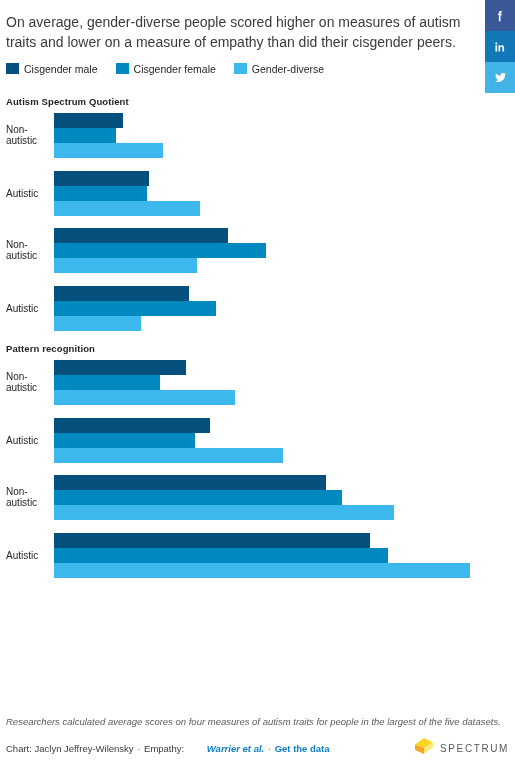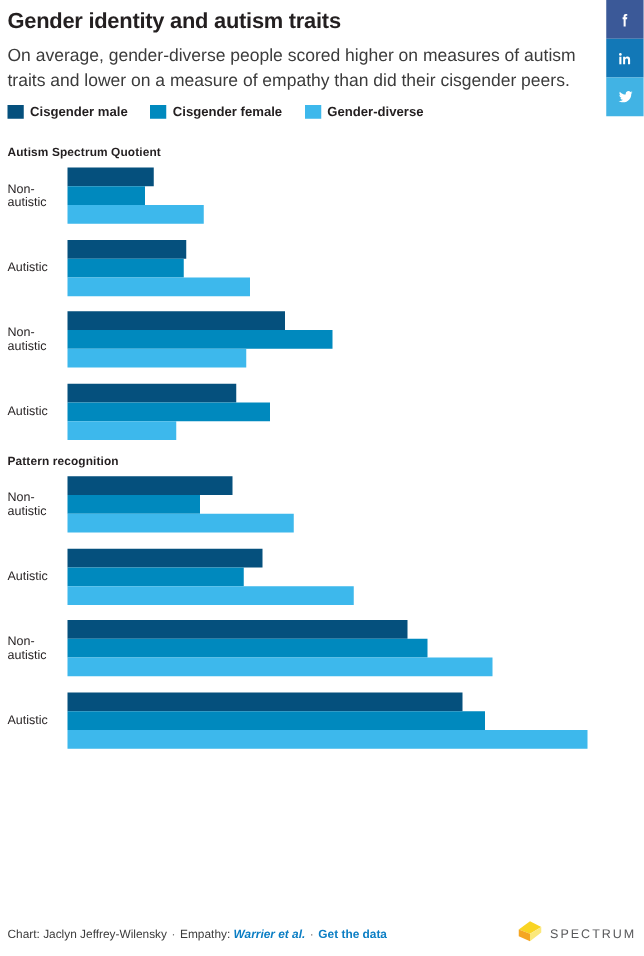--- a/index.html
+++ b/index.html
@@ -47,21 +47,20 @@
   
   .legend {
     display: flex;
     align-items: center;
     gap: 6px;
     margin: 10px 0 0 6px;
   }
   .legend-item {
     display: flex; 
     margin-right: 12px;
-    font-weight: bold;
   }
   .legend-swatch {
     width: 13px; height: 11px;
     margin-right: 5px;
     flex: none;
   }
   .legend-label { font-size: 10.5px; color: #231f20; }
 
   
   .chart { margin-top: 21px; padding-left: 6px; }
@@ -119,21 +118,21 @@
   }
   .credits {
     font-size: 9.5px;
     color: #3b3b3b;
   }
   .credits a {
     color: #0b7ec4;
     text-decoration: none;
     font-weight: bold;
   }
-  .credits .src-em { font-style: italic; }
+  .credits .src-em { font-style: italic; margin-left: 20px; }
   .credits .sep { color: #6b6b6b; padding: 0 1px; }
   .brand {
     display: flex;
     align-items: center;
     gap: 6px;
   }
   .brand-name {
     font-size: 10px;
     letter-spacing: 1.6px;
     color: #58595b;
@@ -162,21 +161,20 @@
   <div class="social-btn" style="background:#41b3e4">
     <span>
       <svg width="15" height="15" viewBox="0 0 24 24" fill="#ffffff" aria-hidden="true">
         <path d="M21 6.3c-.7.3-1.4.5-2.1.6.8-.5 1.3-1.2 1.6-2.1-.7.4-1.5.7-2.3.9A3.65 3.65 0 0 0 12 8.3c0 .3 0 .6.1.8-3-.2-5.7-1.6-7.5-3.8-.3.5-.5 1.2-.5 1.8 0 1.3.6 2.4 1.6 3-.6 0-1.2-.2-1.7-.5v.1c0 1.8 1.2 3.2 2.9 3.6-.3.1-.6.1-.9.1-.2 0-.4 0-.7-.1.5 1.5 1.8 2.5 3.4 2.5a7.2 7.2 0 0 1-4.5 1.6H3c1.6 1 3.6 1.6 5.7 1.6 6.8 0 10.5-5.6 10.5-10.5v-.5c.7-.5 1.3-1.2 1.8-1.9z"></path>
       </svg>
     </span>
   </div>
 </div>
 
 <div class="header">
-  <div class="title">Gender identity and autism traits</div>
   <div class="subtitle">On average, gender-diverse people scored higher on measures of autism traits and lower on a measure of empathy than did their cisgender peers.</div>
 </div>
 
 <div class="legend">
   <div class="legend-item">
     <span class="legend-swatch" style="background:#05507d"></span>
     <span class="legend-label">Cisgender male</span>
   </div>
   <div class="legend-item">
     <span class="legend-swatch" style="background:#0089be"></span>
@@ -264,20 +262,21 @@
         <span class="bar" style="background:#05507d;width:316px"></span>
         <span class="bar" style="background:#0089be;width:334px"></span>
         <span class="bar" style="background:#3db8ec;width:416px"></span>
       </div>
     </div>
   </div>
 
 </div>
 
 <div class="footer">
+  <div class="footnote">Researchers calculated average scores on four measures of autism traits for people in the largest of the five datasets.</div>
   <div class="credits-row">
     <div class="credits">
       <span>Chart: Jaclyn Jeffrey-Wilensky</span>
       <span class="sep">·</span>
       <span>Empathy:</span>
       <a class="src-em" href="#">Warrier et al.</a>
       <span class="sep">·</span>
       <a href="#">Get the data</a>
     </div>
     <div class="brand">

